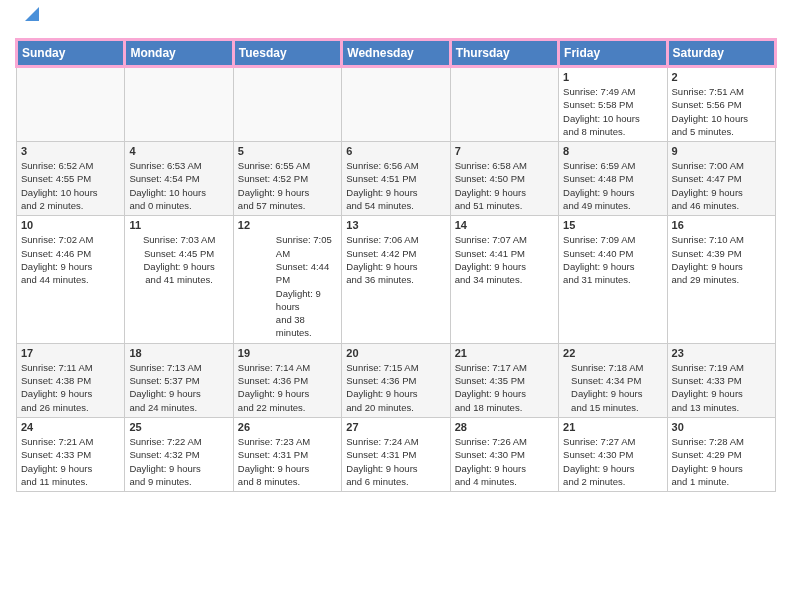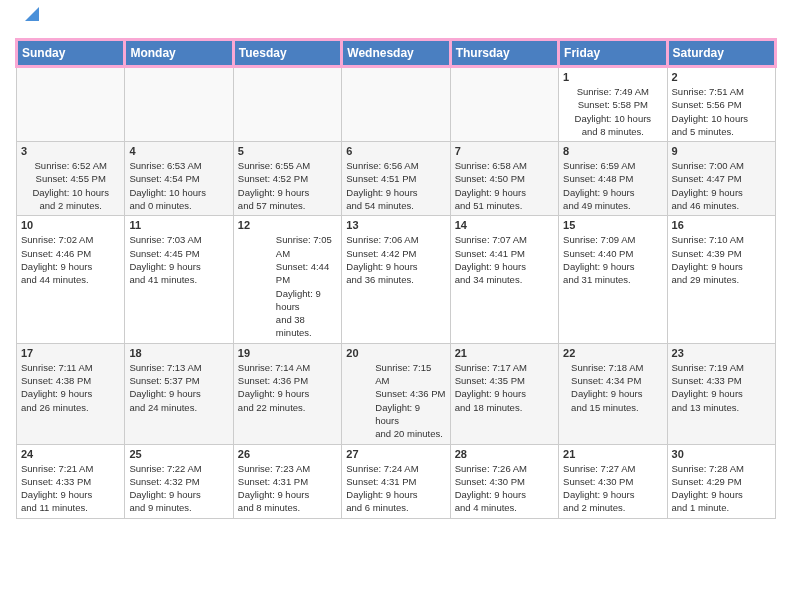--- a/index.html
+++ b/index.html
@@ -117,37 +117,37 @@
   </thead>
   <tbody id="calendar-body">
   <tr>
         <td class="empty"></td>
         <td class="empty"></td>
         <td class="empty"></td>
         <td class="empty"></td>
         <td class="empty"></td>
         <td>
           <span class="day-number">1</span>
-          <div class="day-info" style="white-space: pre-line; text-align: center;">Sunrise: 7:49 AM
+          <div class="day-info" style="white-space: pre-line;">Sunrise: 7:49 AM
 Sunset: 5:58 PM
 Daylight: 10 hours
 and 8 minutes.</div>
         </td>
         <td>
           <span class="day-number">2</span>
           <div class="day-info" style="white-space: pre-line;">Sunrise: 7:51 AM
 Sunset: 5:56 PM
 Daylight: 10 hours
 and 5 minutes.</div>
         </td>
       </tr>
       <tr>
         <td>
           <span class="day-number">3</span>
-          <div class="day-info" style="white-space: pre-line; text-align: center;">Sunrise: 6:52 AM
+          <div class="day-info" style="white-space: pre-line;">Sunrise: 6:52 AM
 Sunset: 4:55 PM
 Daylight: 10 hours
 and 2 minutes.</div>
         </td>
         <td>
           <span class="day-number">4</span>
           <div class="day-info" style="white-space: pre-line;">Sunrise: 6:53 AM
 Sunset: 4:54 PM
 Daylight: 10 hours
 and 0 minutes.</div>
@@ -191,21 +191,21 @@
       <tr>
         <td>
           <span class="day-number">10</span>
           <div class="day-info" style="white-space: pre-line;">Sunrise: 7:02 AM
 Sunset: 4:46 PM
 Daylight: 9 hours
 and 44 minutes.</div>
         </td>
         <td>
           <span class="day-number">11</span>
-          <div class="day-info" style="white-space: pre-line;">Sunrise: 7:03 AM
+          <div class="day-info" style="white-space: pre-line; text-align: center;">Sunrise: 7:03 AM
 Sunset: 4:45 PM
 Daylight: 9 hours
 and 41 minutes.</div>
         </td>
         <td>
           <span class="day-number">12</span>
           <div class="day-info" style="white-space: pre-line; margin-left: 38px;">Sunrise: 7:05 AM
 Sunset: 4:44 PM
 Daylight: 9 hours
 and 38 minutes.</div>
@@ -256,21 +256,21 @@
         </td>
         <td>
           <span class="day-number">19</span>
           <div class="day-info" style="white-space: pre-line;">Sunrise: 7:14 AM
 Sunset: 4:36 PM
 Daylight: 9 hours
 and 22 minutes.</div>
         </td>
         <td>
           <span class="day-number">20</span>
-          <div class="day-info" style="white-space: pre-line; margin-left: 29px;">Sunrise: 7:15 AM
+          <div class="day-info" style="white-space: pre-line;">Sunrise: 7:15 AM
 Sunset: 4:36 PM
 Daylight: 9 hours
 and 20 minutes.</div>
         </td>
         <td>
           <span class="day-number">21</span>
           <div class="day-info" style="white-space: pre-line;">Sunrise: 7:17 AM
 Sunset: 4:35 PM
 Daylight: 9 hours
 and 18 minutes.</div>

